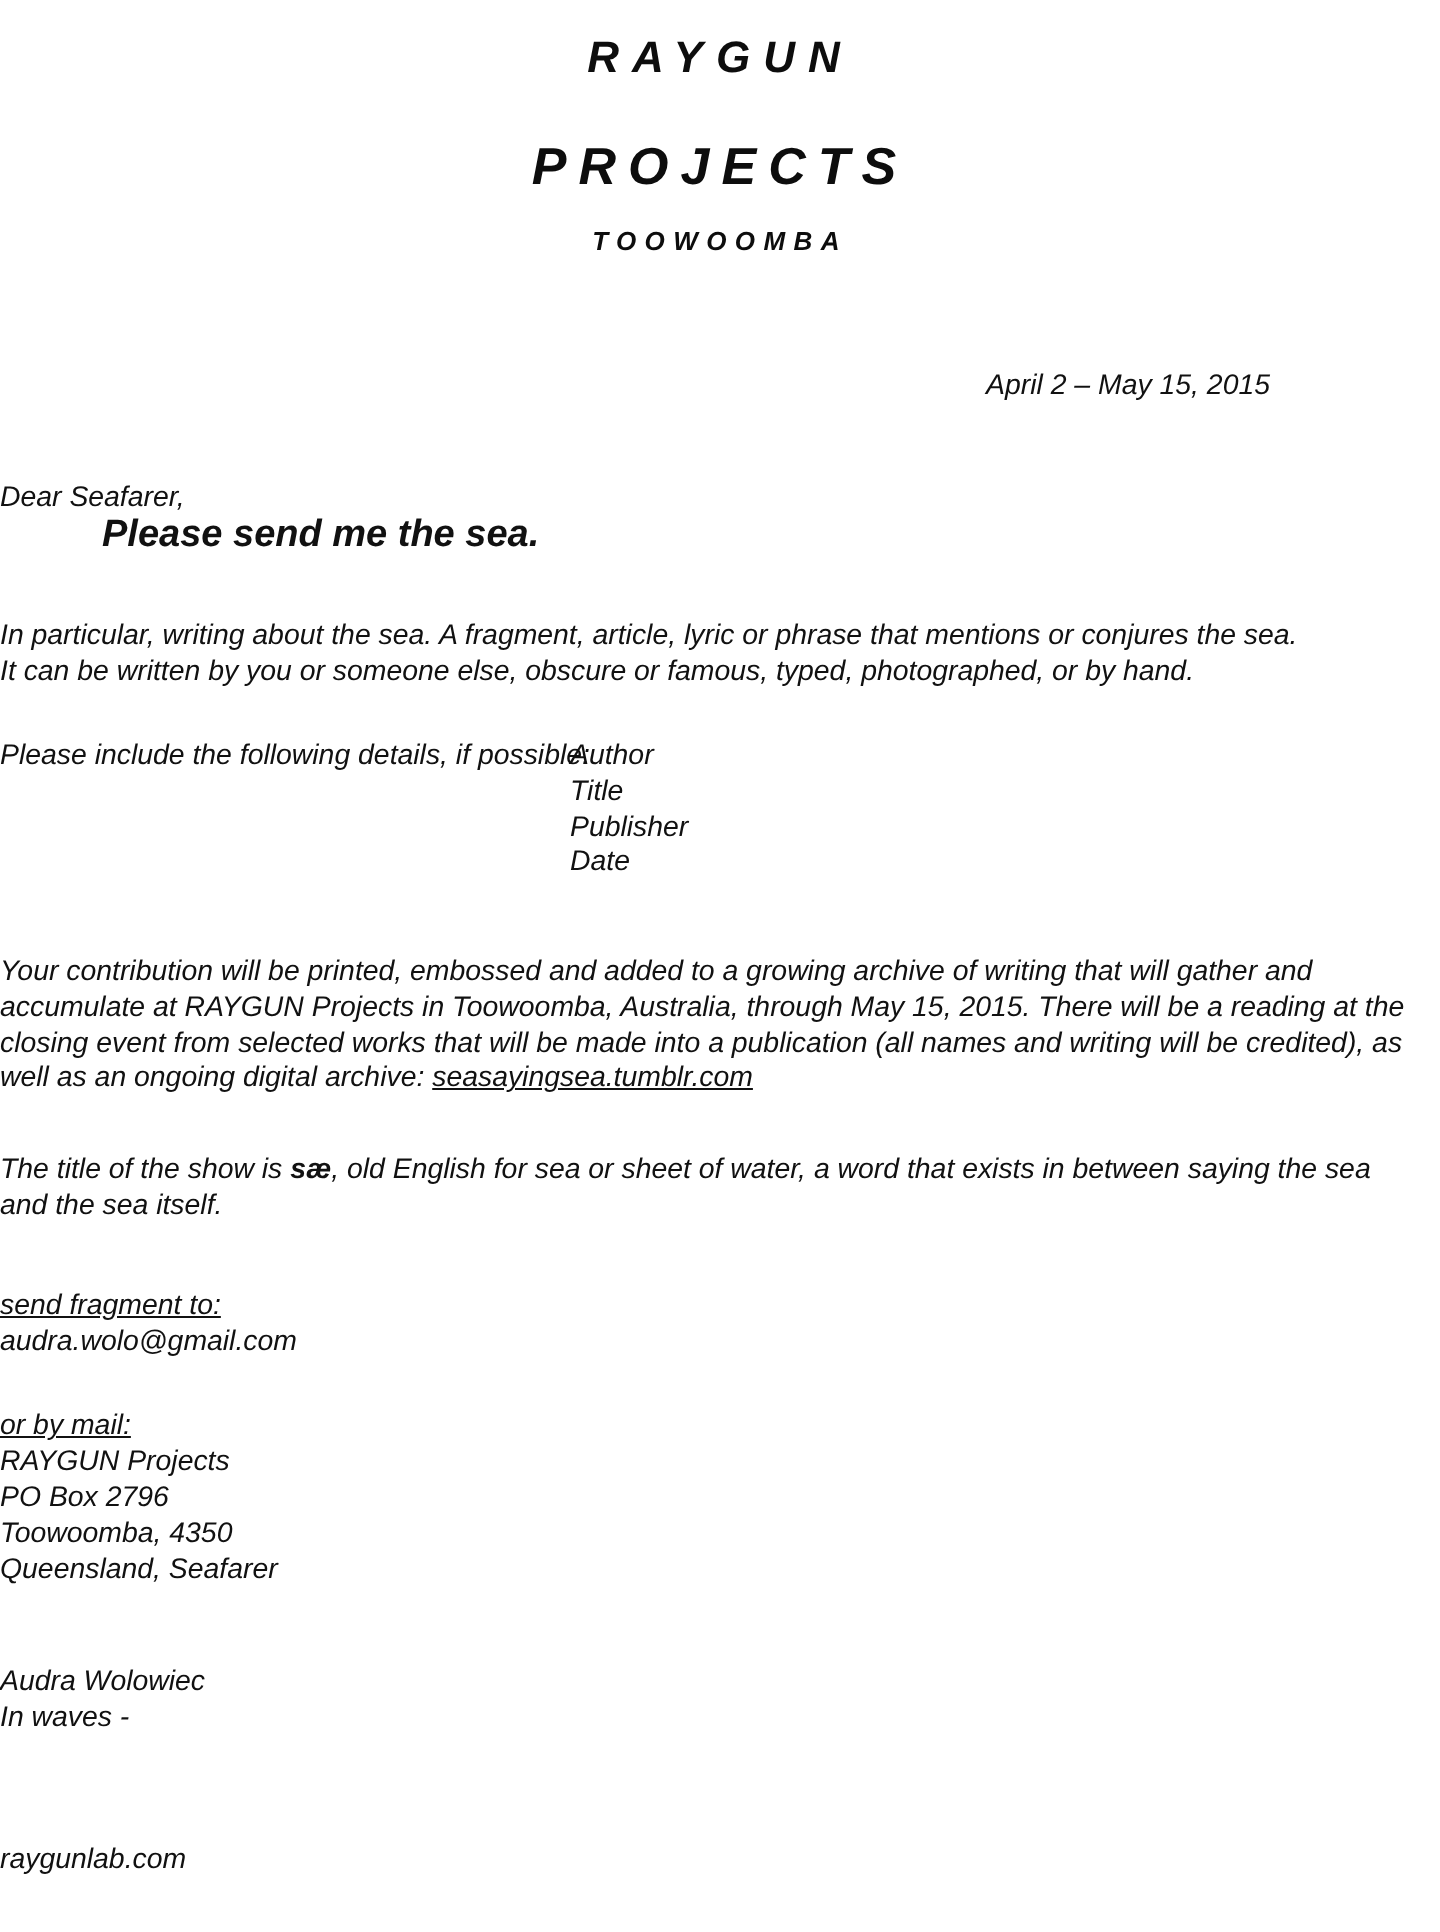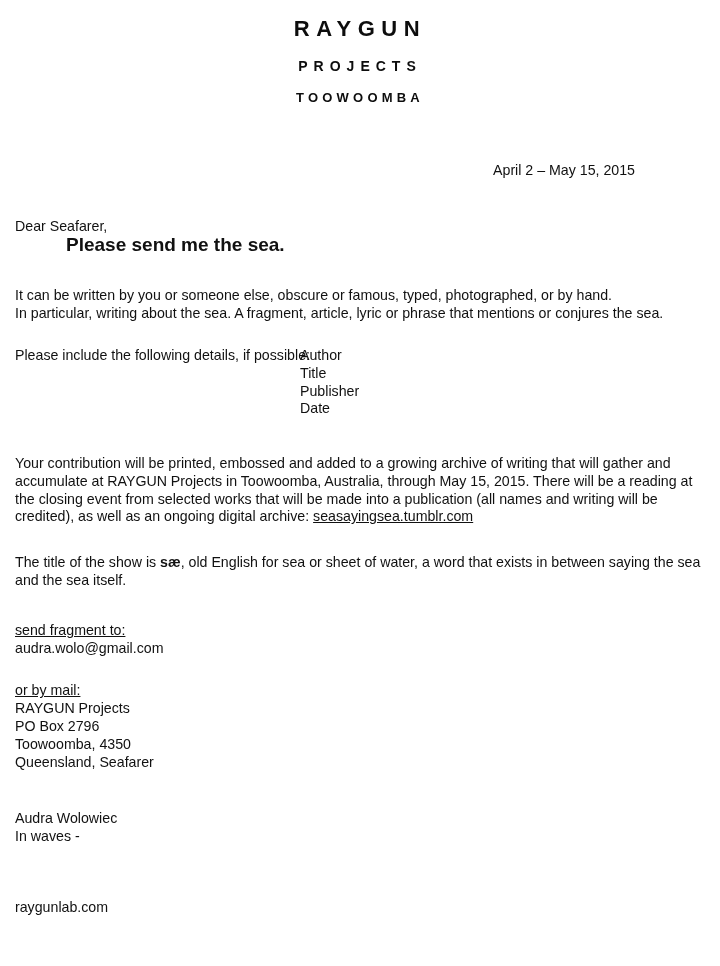--- a/index.html
+++ b/index.html
@@ -14,55 +14,55 @@
     color: #111111;
     position: relative;
     overflow: hidden;
   }
 
   .page {
     position: relative;
     width: 720px;
     height: 966px;
     box-sizing: border-box;
+    font-style: italic;
   }
 
   
   .letterhead {
     text-align: center;
     padding-top: 18px;
   }
   .lh-line1 {
     font-size: 22px;
     font-weight: bold;
     letter-spacing: 6.5px;
     line-height: 1.0;
     color: #0d0d0d;
   }
   .lh-line2 {
-    font-size: 14px;
+    font-size: 26px;
     font-weight: bold;
     letter-spacing: 6px;
     line-height: 1.0;
-    margin-top: 19px;
+    margin-top: 30px;
     color: #0d0d0d;
   }
   .lh-line3 {
     font-size: 13px;
     font-weight: bold;
     letter-spacing: 4.2px;
     line-height: 1.0;
     margin-top: 18px;
     color: #0d0d0d;
     text-align: center;
   }
 
   
   .body-area {
-    padding-left: 15px;
     padding-right: 15px;
     font-size: 14.2px;
     line-height: 17.8px;
   }
 
   .date-line {
     text-align: right;
     margin-top: 58px;
     padding-right: 70px;
     font-size: 14.2px;
@@ -160,22 +160,22 @@
 
   <div class="body-area">
 
     <div class="date-line">April 2 – May 15, 2015</div>
 
     <div class="salutation">Dear Seafarer,</div>
 
     <div class="headline">Please send me the sea.</div>
 
     <div class="para">
+      <div>In particular, writing about the sea. A fragment, article, lyric or phrase that mentions or conjures the sea.</div>
       <div>It can be written by you or someone else, obscure or famous, typed, photographed, or by hand.</div>
-      <div>In particular, writing about the sea. A fragment, article, lyric or phrase that mentions or conjures the sea.</div>
     </div>
 
     <div class="details-block">
       <div class="details-label">Please include the following details, if possible:</div>
       <div class="details-list">
         <div>Author</div>
         <div>Title</div>
         <div>Publisher</div>
         <div>Date</div>
       </div>

